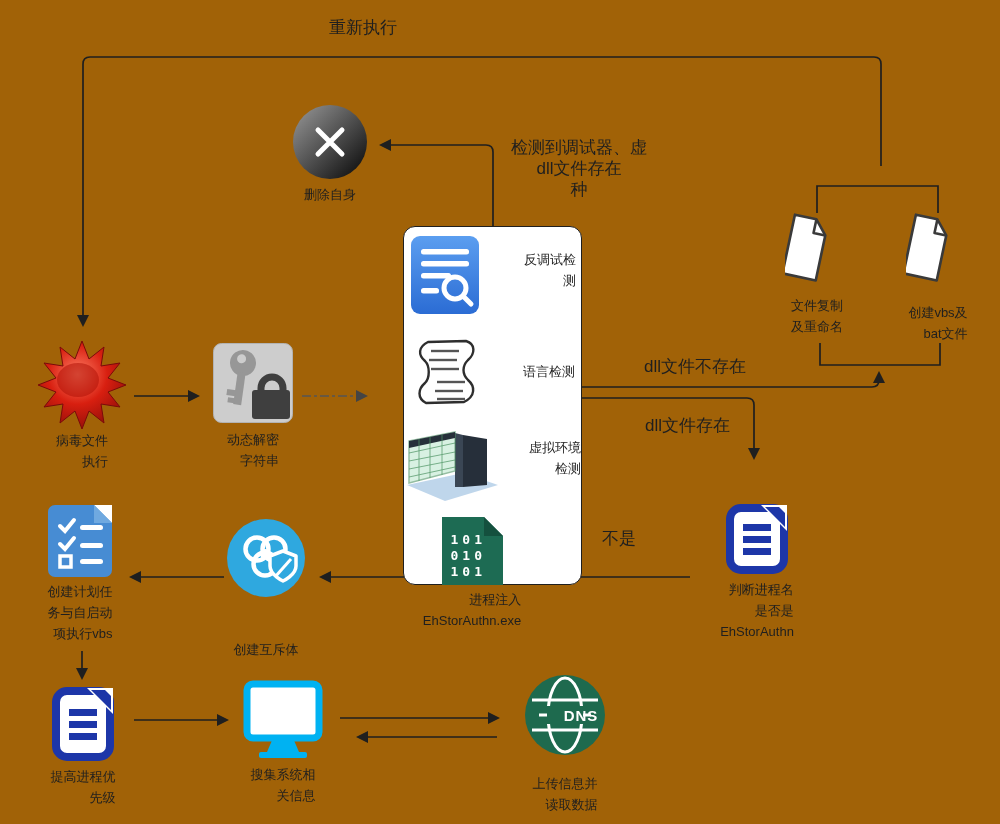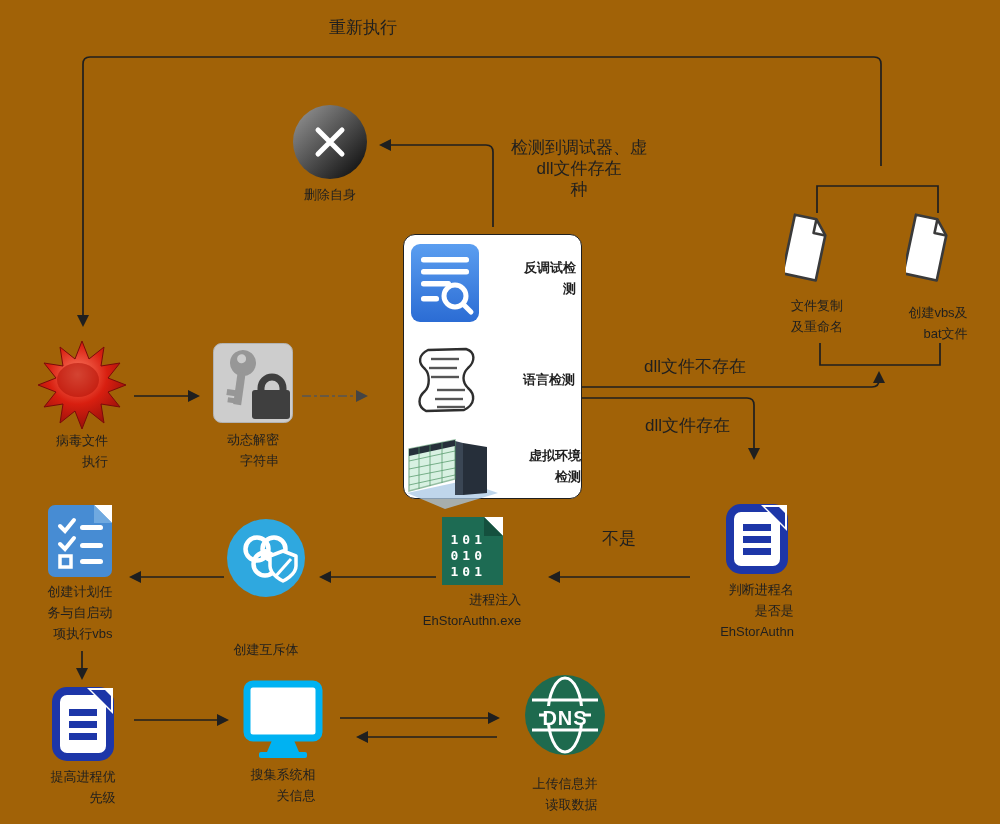--- a/index.html
+++ b/index.html
@@ -7,22 +7,22 @@
           font-family:"Liberation Sans","DejaVu Sans",sans-serif;color:#1f1f1f;}
   svg{display:block;}
   #wires{position:absolute;left:0;top:0;z-index:1;pointer-events:none;}
   .node{position:absolute;z-index:2;display:flex;flex-direction:column;align-items:center;}
   .lbl{white-space:pre-line;text-align:right;font-size:13px;line-height:21px;margin-top:4px;color:#1f1f1f;}
   .elbl{position:absolute;z-index:2;font-size:17px;line-height:21px;white-space:pre-line;color:#1f1f1f;}
   .ic{position:relative;}
   .ictext{position:absolute;color:#fff;}
   .mono{font-family:"DejaVu Sans Mono","Liberation Mono",monospace;font-weight:bold;
         font-size:13px;line-height:16px;letter-spacing:4px;}
-  #detectbox{position:absolute;left:403px;top:234px;width:179px;height:265px;z-index:2;
-             border:1.6px solid #1f1f1f;border-radius:12px;background:#fff;box-sizing:border-box;font-weight:bold;}
+  #detectbox{position:absolute;left:403px;top:226px;width:179px;height:359px;z-index:2;
+             border:1.6px solid #1f1f1f;border-radius:12px;background:#fff;box-sizing:border-box;}
   #detectbox .lbl{position:absolute;margin:0;}
   #detectbox .ic{position:absolute;}
 </style>
 </head>
 <body>
 
 <div id="canvas">
 
   <svg id="wires" width="1000" height="824">
     <defs>
@@ -299,19 +299,19 @@
         <circle cx="40" cy="40" r="40" fill="#1e6a4e"></circle>
         <g fill="none" stroke="#fff" stroke-width="3">
           <ellipse cx="40" cy="40" rx="17" ry="37"></ellipse>
           <line x1="7" y1="25" x2="73" y2="25"></line>
           <line x1="7" y1="55" x2="73" y2="55"></line>
         </g>
         <rect x="13" y="31" width="54" height="18" fill="#1e6a4e"></rect>
         <rect x="14" y="38.5" width="8" height="3" fill="#fff"></rect>
         <rect x="58" y="38.5" width="8" height="3" fill="#fff"></rect>
       </svg>
-      <div class="ictext" style="left:0;top:32px;width:80px;text-align:center;font-size:20px;font-weight:bold;letter-spacing:1px;">DNS</div>
+      <div class="ictext" style="left:16px;top:32px;width:80px;text-align:center;font-size:15px;font-weight:bold;letter-spacing:1px;">DNS</div>
     </div>
     <div class="lbl" style="margin-top:18px;">上传信息并
 读取数据</div>
   </div>
 
 </div>
 
 </body></html>

